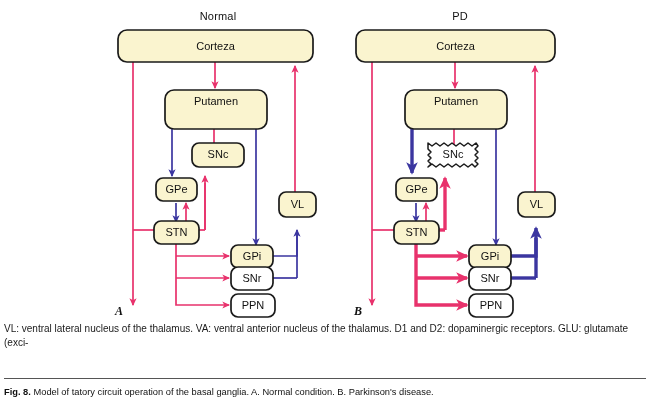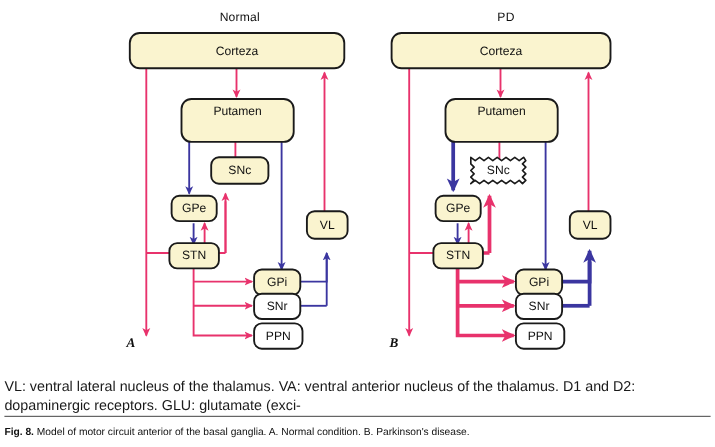--- a/index.html
+++ b/index.html
@@ -20,22 +20,22 @@
   .nodelabel{
     font-family:"Liberation Sans","DejaVu Sans",sans-serif;
     font-size:11px;fill:#111;text-anchor:middle;dominant-baseline:middle;
   }
   .panel-letter{
     font-family:"Liberation Serif","DejaVu Serif",serif;
     font-size:12px;font-style:italic;font-weight:bold;fill:#111;
   }
 
   .footnote{
-    position:absolute;left:4px;top:342px;width:642px;
-    font-size:13px;line-height:1.38;color:#1a1a1a;
+    position:absolute;left:4px;top:322px;width:642px;
+    font-size:10px;line-height:1.38;color:#1a1a1a;
     text-align:left;
   }
 
   .rule{
     position:absolute;left:4px;top:378px;width:642px;height:1px;
     background:#555;
   }
 
   .figcaption{
     position:absolute;left:4px;top:386px;width:642px;
@@ -214,16 +214,16 @@
   </svg>
 
   <div class="footnote">
     <div>VL: ventral lateral nucleus of the thalamus. VA: ventral anterior nucleus of the thalamus. D1 and D2: dopaminergic receptors. GLU: glutamate (exci-</div>
   </div>
 
   <div class="rule"></div>
 
   <div class="figcaption">
     <span class="fignum">Fig. 8.</span>
-    <span>Model of motor circuit anterior of the basal ganglia. A. Normal condition. B. Parkinson's disease.</span>
+    <span>Model of tatory circuit operation of the basal ganglia. A. Normal condition. B. Parkinson's disease.</span>
   </div>
 
 </div>
 
 </body></html>

